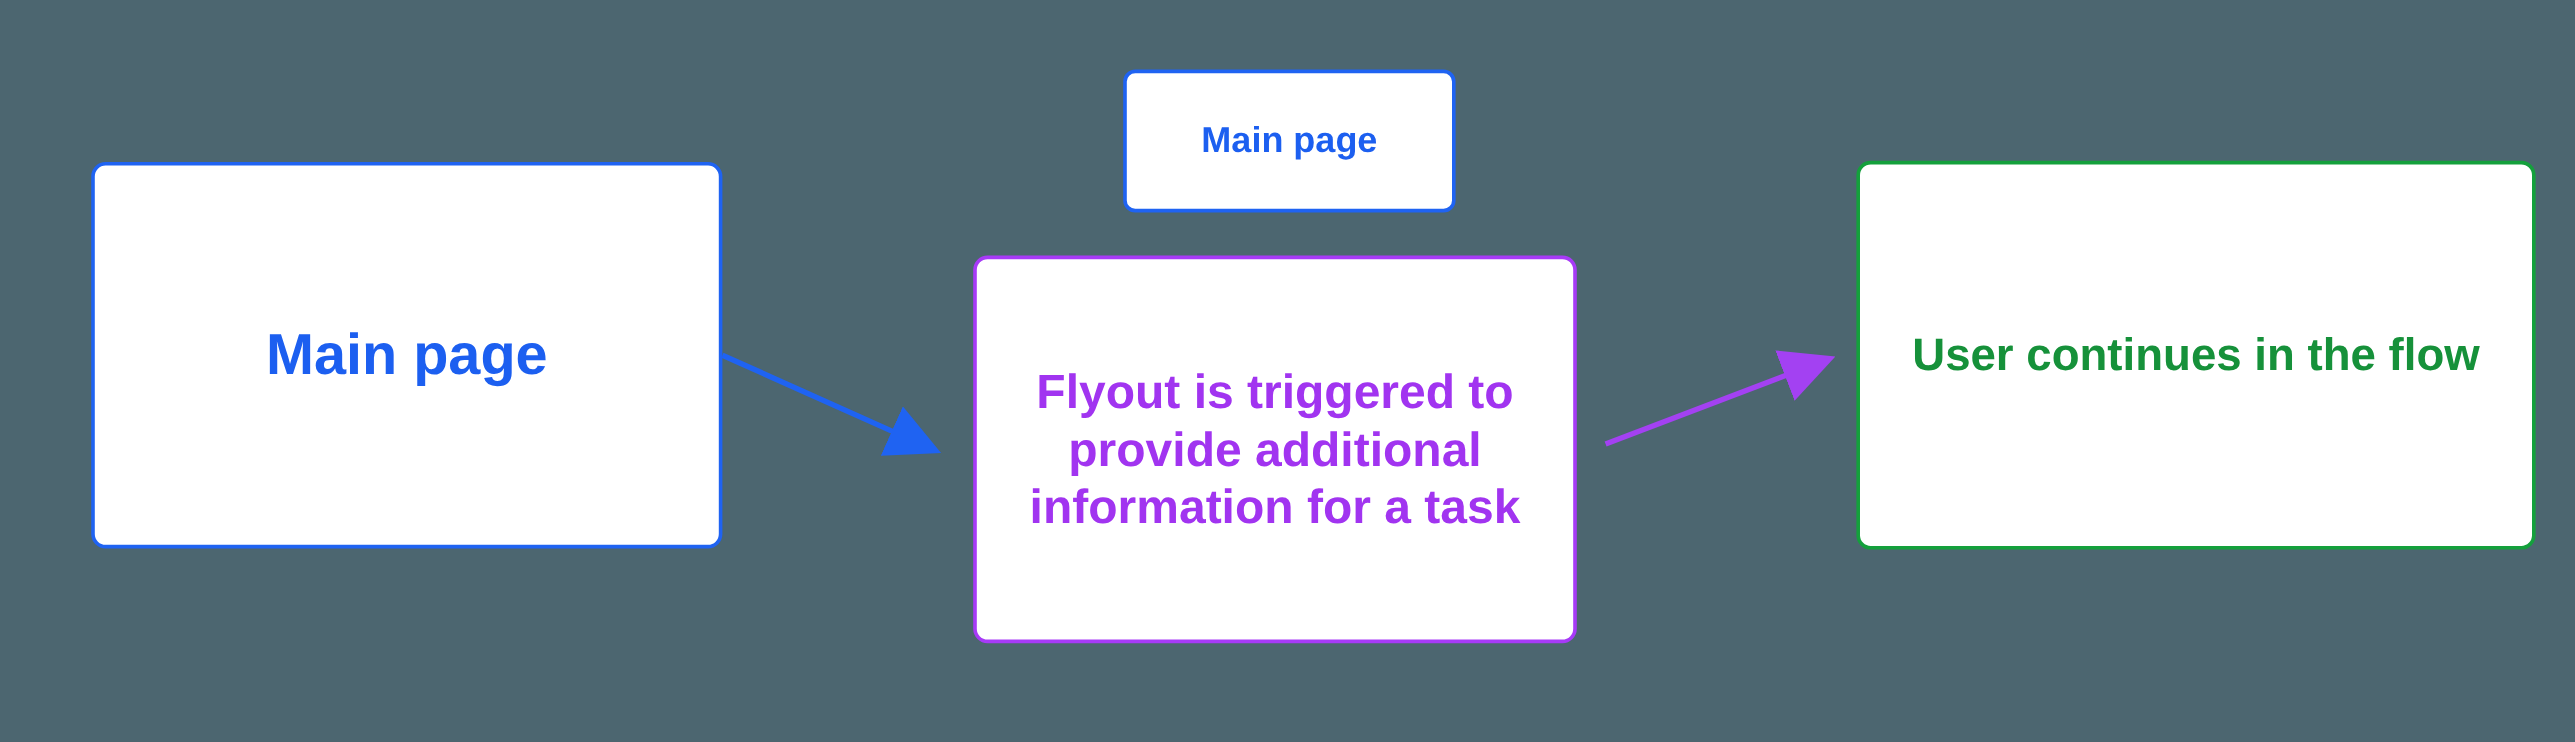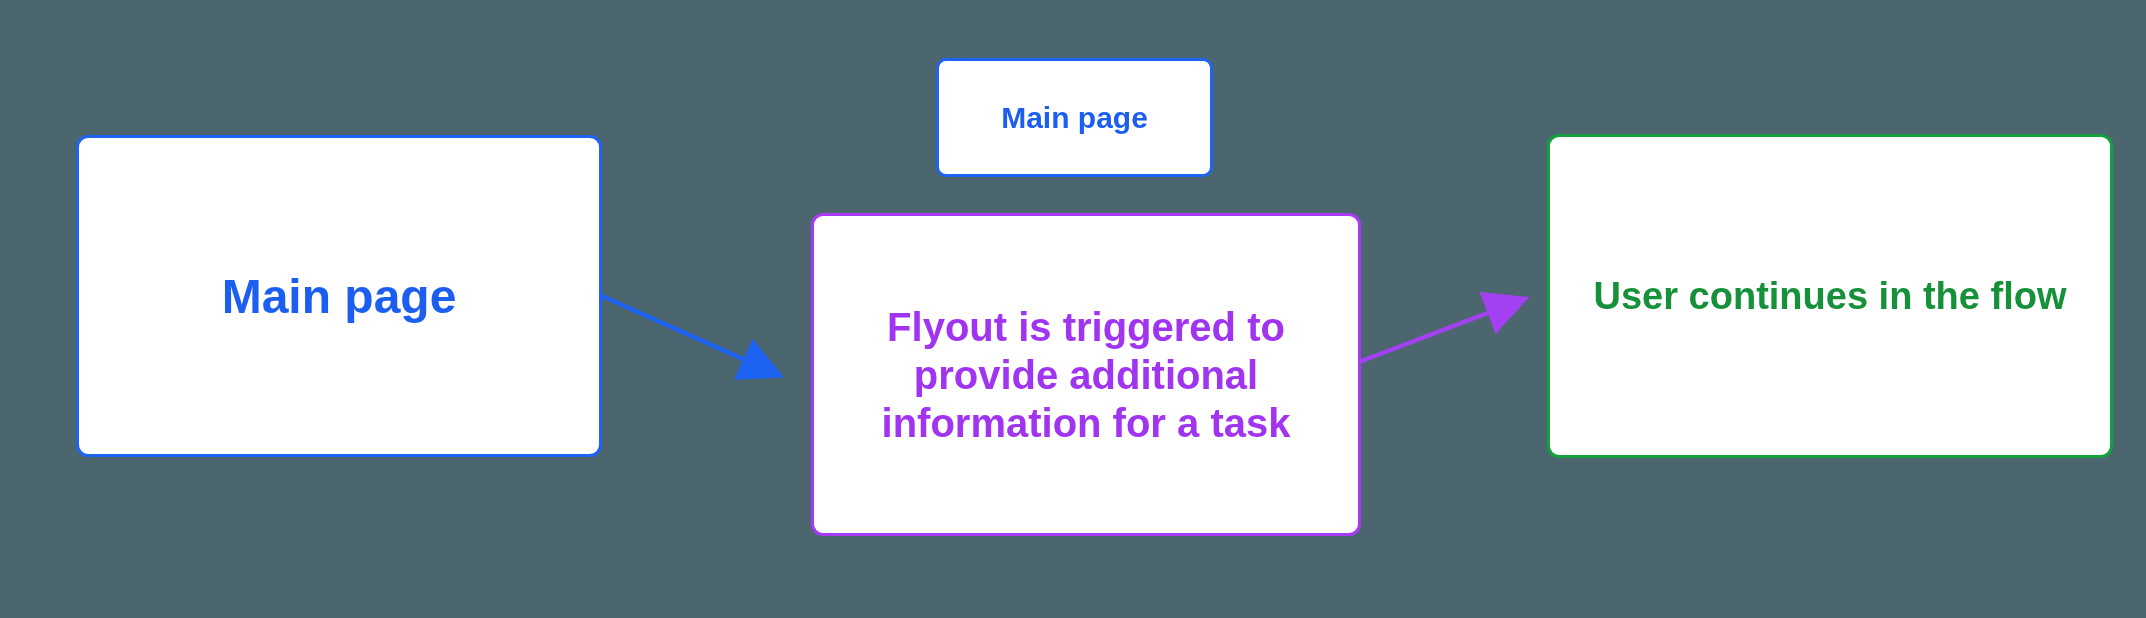--- a/index.html
+++ b/index.html
@@ -30,21 +30,21 @@
     left:76px;top:135px;width:526px;height:322px;
     border:3px solid var(--blue-border);border-radius:12px;
   }
   .node-main-large .label{color:var(--blue-text);font-size:48px;white-space:nowrap;}
   .node-main-small{
     left:936px;top:58px;width:277px;height:119px;
     border:3px solid var(--blue-border);border-radius:10px;
   }
   .node-main-small .label{color:var(--blue-text);font-size:30px;white-space:nowrap;}
   .node-flyout{
-    left:811px;top:213px;width:550px;height:323px;
+    left:811px;top:213px;width:503px;height:323px;
     border:3px solid var(--purple-border);border-radius:12px;
   }
   .node-flyout .label{
     color:var(--purple-text);font-size:40px;line-height:48px;
     white-space:pre-line;
   }
   .node-continue{
     left:1547px;top:134px;width:566px;height:324px;
     border:3px solid var(--green-border);border-radius:12px;
   }

